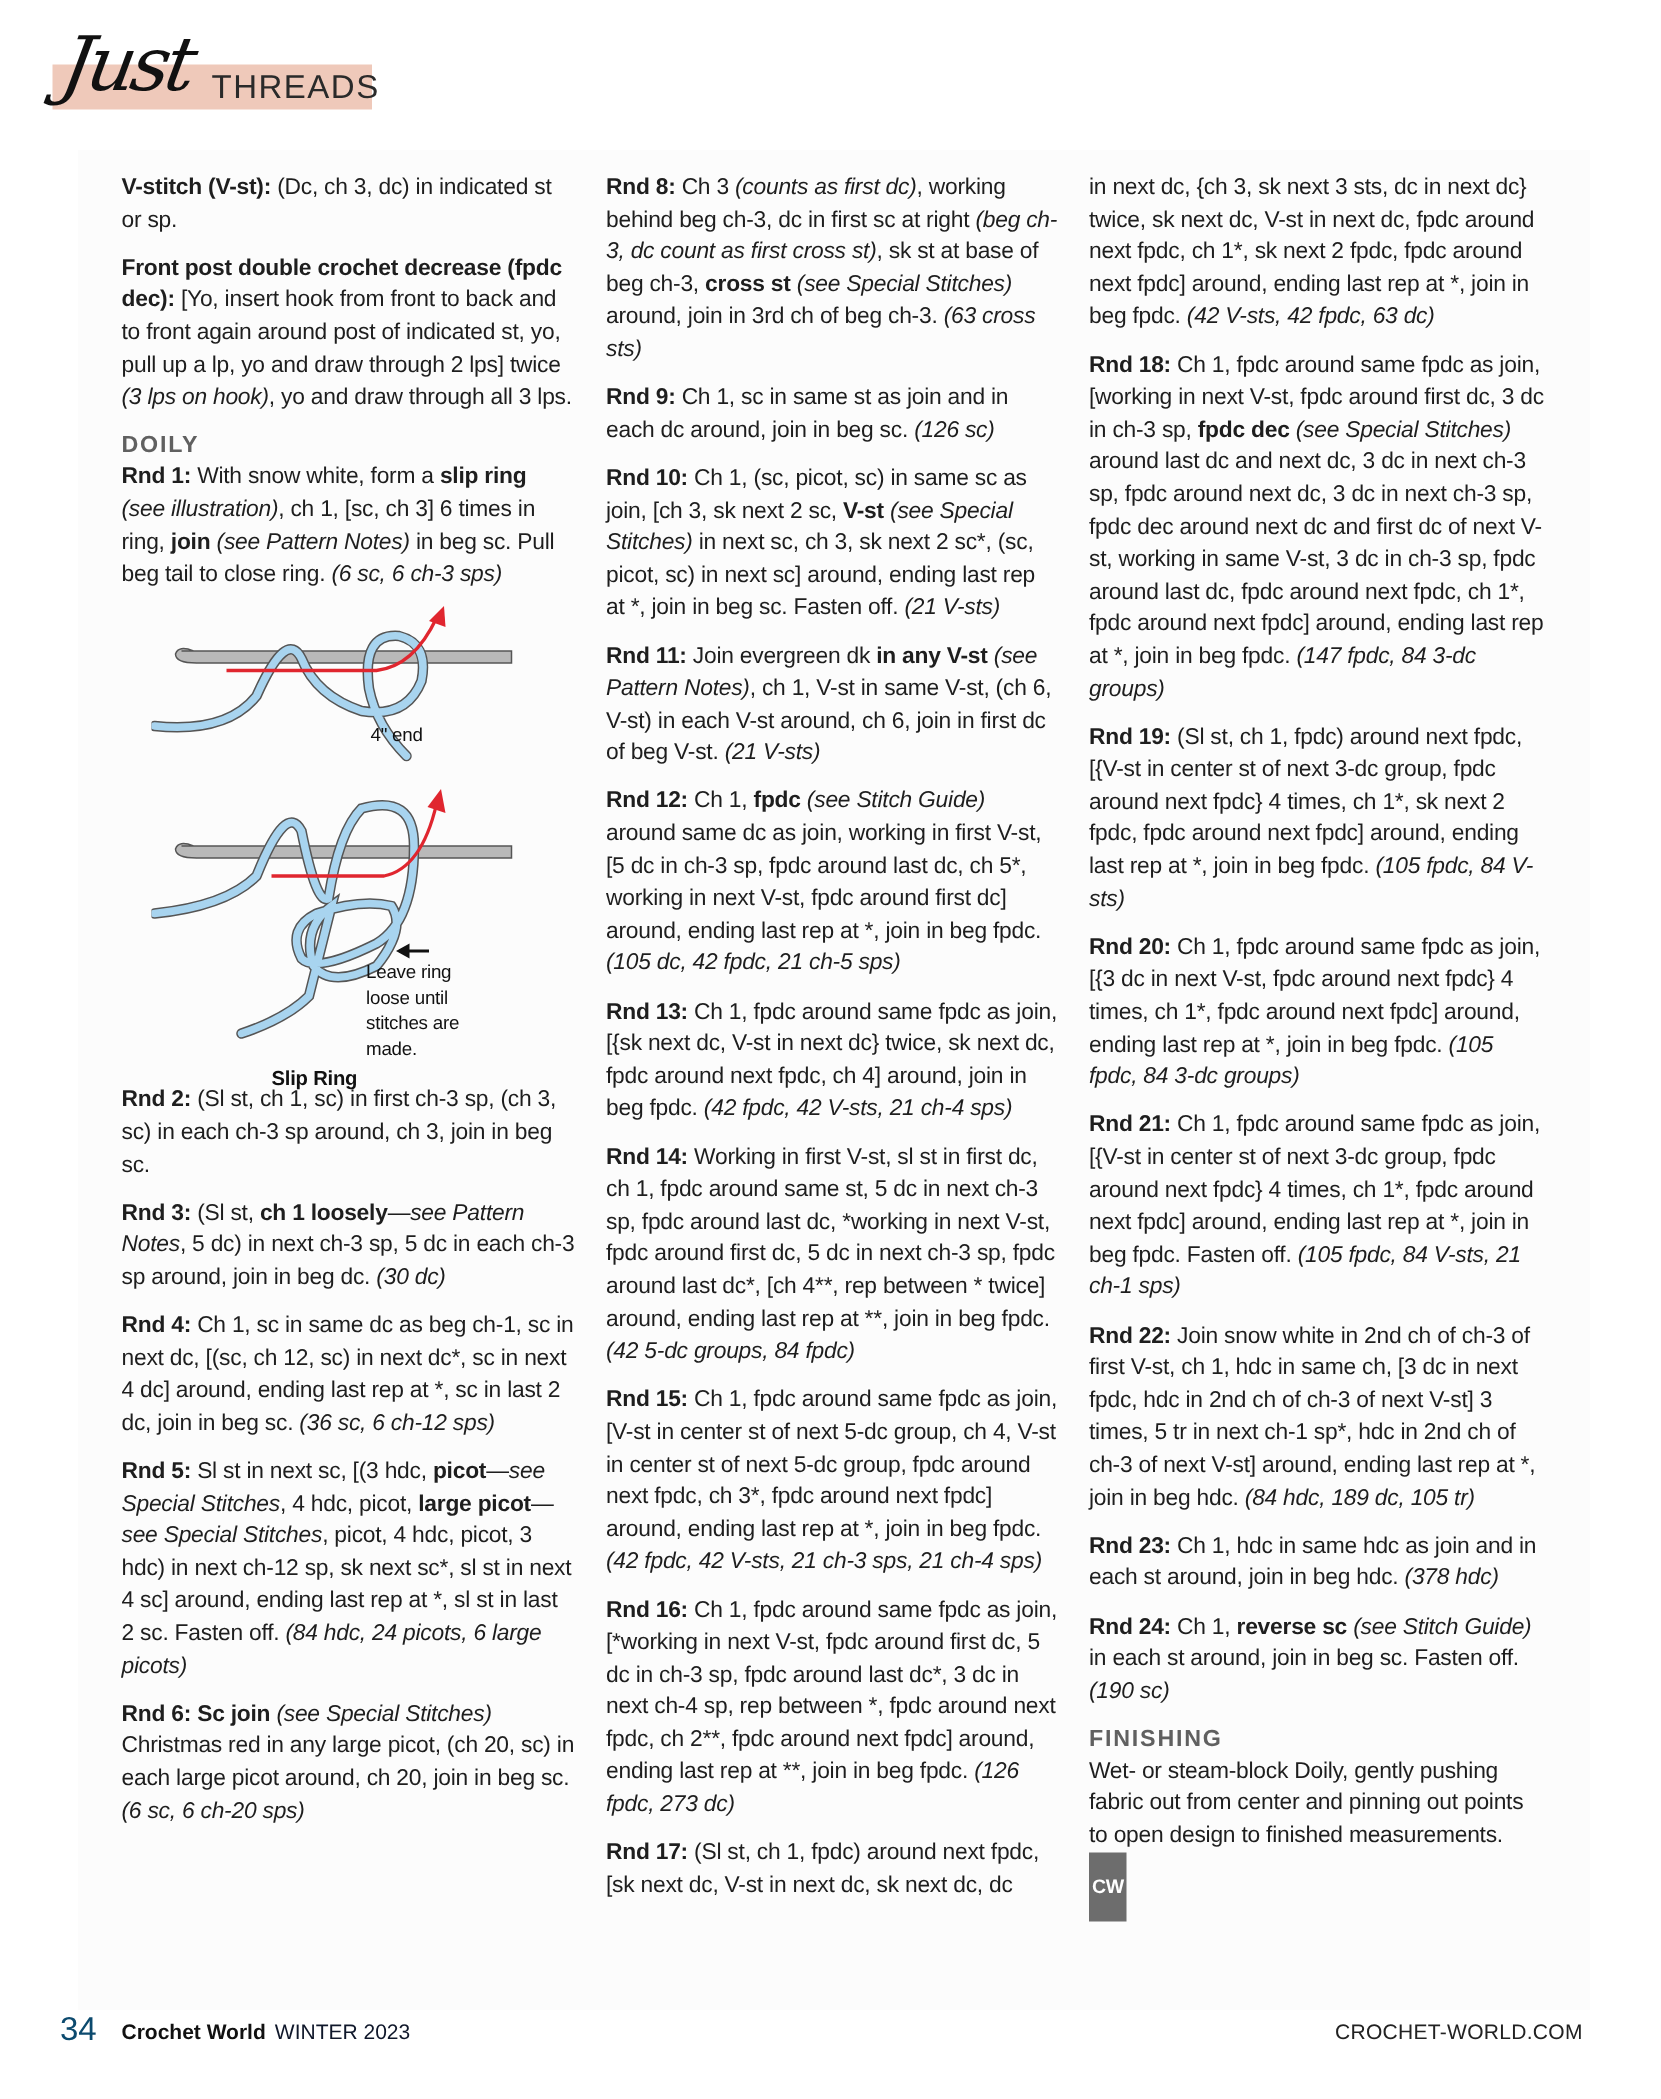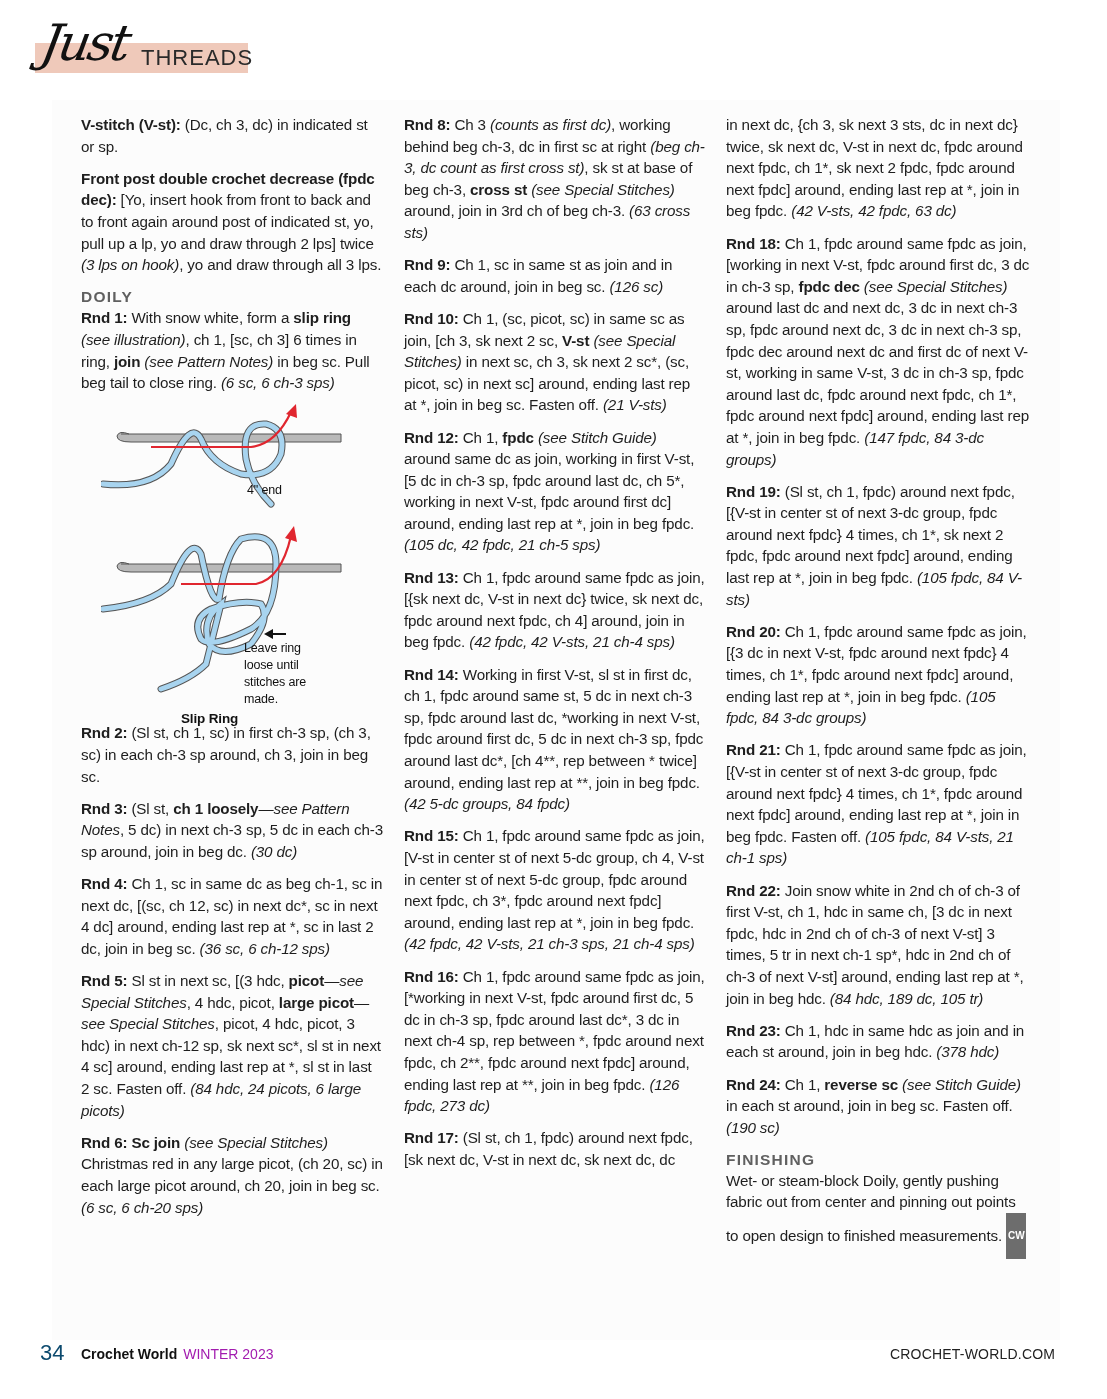--- a/index.html
+++ b/index.html
@@ -45,32 +45,32 @@
   .figure {
     position: relative; width: 260px; height: 300px; margin: 6px 0 4px 20px;
   }
   .figure svg { position: absolute; left: 0; top: 0; }
   .fig-label {
     position: absolute; font-family: "Liberation Sans", sans-serif; font-size: 12.5px;
     line-height: 17px; color: #111;
   }
   .fig-caption { font-weight: bold; font-size: 13.5px; }
   .cw-badge {
-    display: inline-block; background: #6d6d6d; color: #fff; font-size: 10px;
+    display: inline-block; background: #6d6d6d; color: #fff; font-size: 13px;
     font-weight: bold; padding: 17px 2px; line-height: 12px; vertical-align: 2px;
   }
   .footer-page {
     position: absolute; left: 40px; top: 1340px; font-size: 22px; color: #0c4a6e;
     font-weight: 300;
   }
   .footer-mag {
     position: absolute; left: 81px; top: 1346px; font-size: 14px; color: #111;
   }
   .footer-mag .brand { font-weight: bold; }
-  .footer-mag .issue { margin-left: 6px; color: #a21caf; }
+  .footer-mag .issue { margin-left: 6px; color: #0f172a; }
   .footer-url {
     position: absolute; left: 890px; top: 1346px; font-size: 14px; color: #222;
     letter-spacing: 0.2px;
   }
 </style>
 </head>
 <body>
 
 <div class="panel"></div>
 
@@ -121,20 +121,21 @@
   <p class="para rnd"><b>Rnd 3:</b> (Sl st, <b>ch 1 loosely</b>—<i>see Pattern Notes</i>, 5 dc) in next ch-3 sp, 5 dc in each ch-3 sp around, join in beg dc. <i>(30 dc)</i></p>
   <p class="para rnd"><b>Rnd 4:</b> Ch 1, sc in same dc as beg ch-1, sc in next dc, [(sc, ch 12, sc) in next dc*, sc in next 4 dc] around, ending last rep at *, sc in last 2 dc, join in beg sc. <i>(36 sc, 6 ch-12 sps)</i></p>
   <p class="para rnd"><b>Rnd 5:</b> Sl st in next sc, [(3 hdc, <b>picot</b>—<i>see Special Stitches</i>, 4 hdc, picot, <b>large picot</b>—<i>see Special Stitches</i>, picot, 4 hdc, picot, 3 hdc) in next ch-12 sp, sk next sc*, sl st in next 4 sc] around, ending last rep at *, sl st in last 2 sc. Fasten off. <i>(84 hdc, 24 picots, 6 large picots)</i></p>
   <p class="para rnd"><b>Rnd 6:</b> <b>Sc join</b> <i>(see Special Stitches)</i> Christmas red in any large picot, (ch 20, sc) in each large picot around, ch 20, join in beg sc. <i>(6 sc, 6 ch-20 sps)</i></p>
 </div>
 
 <div class="col col2">
   <p class="para rnd"><b>Rnd 8:</b> Ch 3 <i>(counts as first dc)</i>, working behind beg ch-3, dc in first sc at right <i>(beg ch-3, dc count as first cross st)</i>, sk st at base of beg ch-3, <b>cross st</b> <i>(see Special Stitches)</i> around, join in 3rd ch of beg ch-3. <i>(63 cross sts)</i></p>
   <p class="para rnd"><b>Rnd 9:</b> Ch 1, sc in same st as join and in each dc around, join in beg sc. <i>(126 sc)</i></p>
   <p class="para rnd"><b>Rnd 10:</b> Ch 1, (sc, picot, sc) in same sc as join, [ch 3, sk next 2 sc, <b>V-st</b> <i>(see Special Stitches)</i> in next sc, ch 3, sk next 2 sc*, (sc, picot, sc) in next sc] around, ending last rep at *, join in beg sc. Fasten off. <i>(21 V-sts)</i></p>
+  <p class="para rnd"><b>Rnd 11:</b> Join evergreen dk <b>in any V-st</b> <i>(see Pattern Notes)</i>, ch 1, V-st in same V-st, (ch 6, V-st) in each V-st around, ch 6, join in first dc of beg V-st. <i>(21 V-sts)</i></p>
   <p class="para rnd"><b>Rnd 12:</b> Ch 1, <b>fpdc</b> <i>(see Stitch Guide)</i> around same dc as join, working in first V-st, [5 dc in ch-3 sp, fpdc around last dc, ch 5*, working in next V-st, fpdc around first dc] around, ending last rep at *, join in beg fpdc. <i>(105 dc, 42 fpdc, 21 ch-5 sps)</i></p>
   <p class="para rnd"><b>Rnd 13:</b> Ch 1, fpdc around same fpdc as join, [{sk next dc, V-st in next dc} twice, sk next dc, fpdc around next fpdc, ch 4] around, join in beg fpdc. <i>(42 fpdc, 42 V-sts, 21 ch-4 sps)</i></p>
   <p class="para rnd"><b>Rnd 14:</b> Working in first V-st, sl st in first dc, ch 1, fpdc around same st, 5 dc in next ch-3 sp, fpdc around last dc, *working in next V-st, fpdc around first dc, 5 dc in next ch-3 sp, fpdc around last dc*, [ch 4**, rep between * twice] around, ending last rep at **, join in beg fpdc. <i>(42 5-dc groups, 84 fpdc)</i></p>
   <p class="para rnd"><b>Rnd 15:</b> Ch 1, fpdc around same fpdc as join, [V-st in center st of next 5-dc group, ch 4, V-st in center st of next 5-dc group, fpdc around next fpdc, ch 3*, fpdc around next fpdc] around, ending last rep at *, join in beg fpdc. <i>(42 fpdc, 42 V-sts, 21 ch-3 sps, 21 ch-4 sps)</i></p>
   <p class="para rnd"><b>Rnd 16:</b> Ch 1, fpdc around same fpdc as join, [*working in next V-st, fpdc around first dc, 5 dc in ch-3 sp, fpdc around last dc*, 3 dc in next ch-4 sp, rep between *, fpdc around next fpdc, ch 2**, fpdc around next fpdc] around, ending last rep at **, join in beg fpdc. <i>(126 fpdc, 273 dc)</i></p>
   <p class="para rnd"><b>Rnd 17:</b> (Sl st, ch 1, fpdc) around next fpdc, [sk next dc, V-st in next dc, sk next dc, dc</p>
 </div>
 
 <div class="col col3">
   <p class="para rnd">in next dc, {ch 3, sk next 3 sts, dc in next dc} twice, sk next dc, V-st in next dc, fpdc around next fpdc, ch 1*, sk next 2 fpdc, fpdc around next fpdc] around, ending last rep at *, join in beg fpdc. <i>(42 V-sts, 42 fpdc, 63 dc)</i></p>

